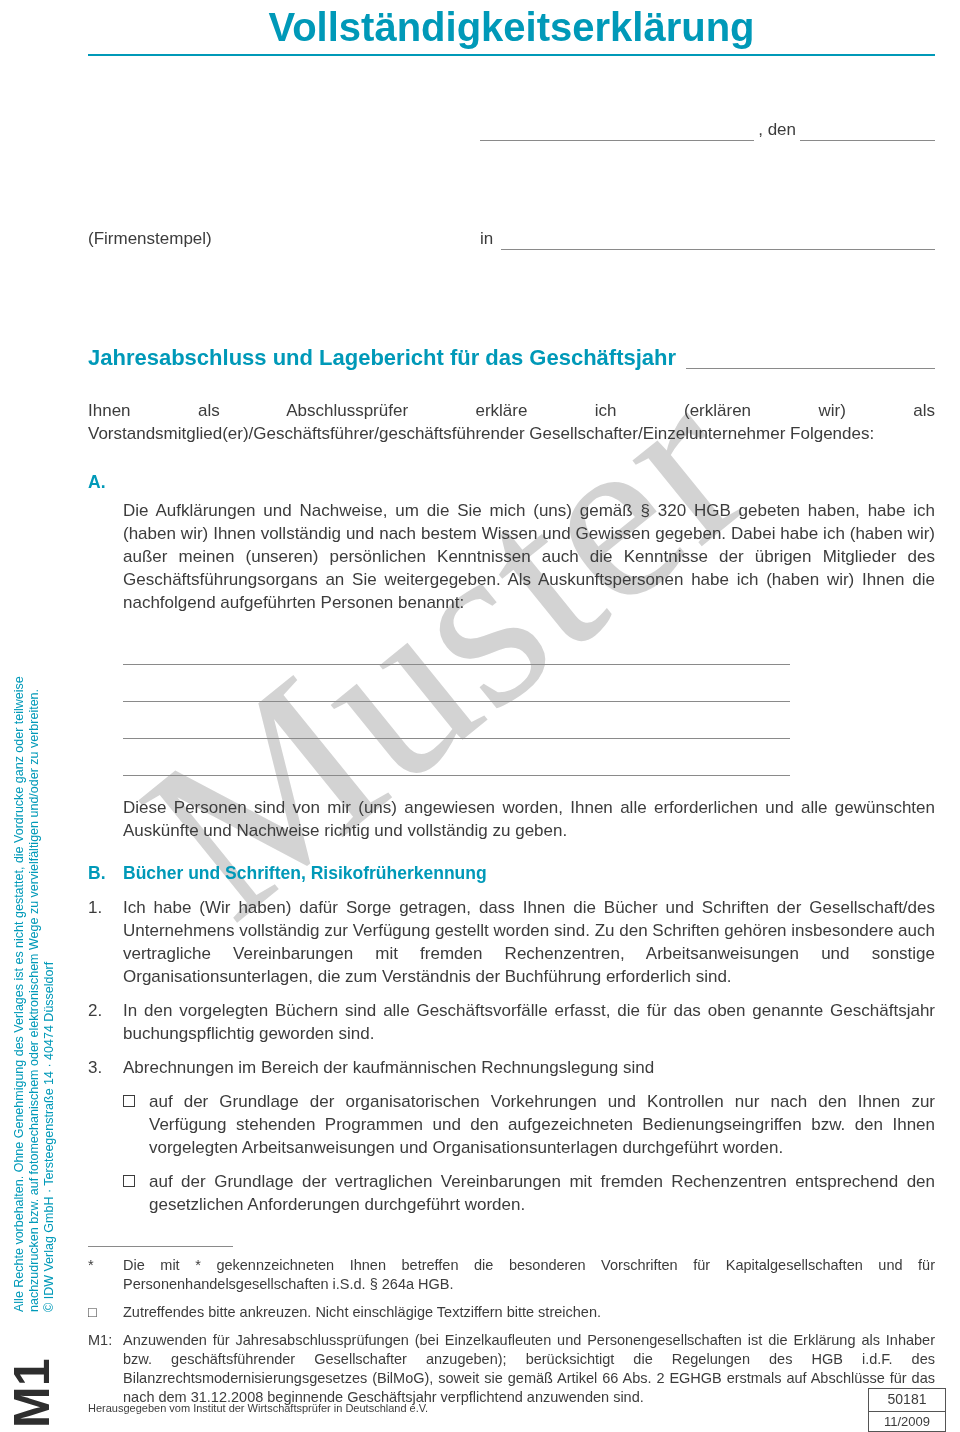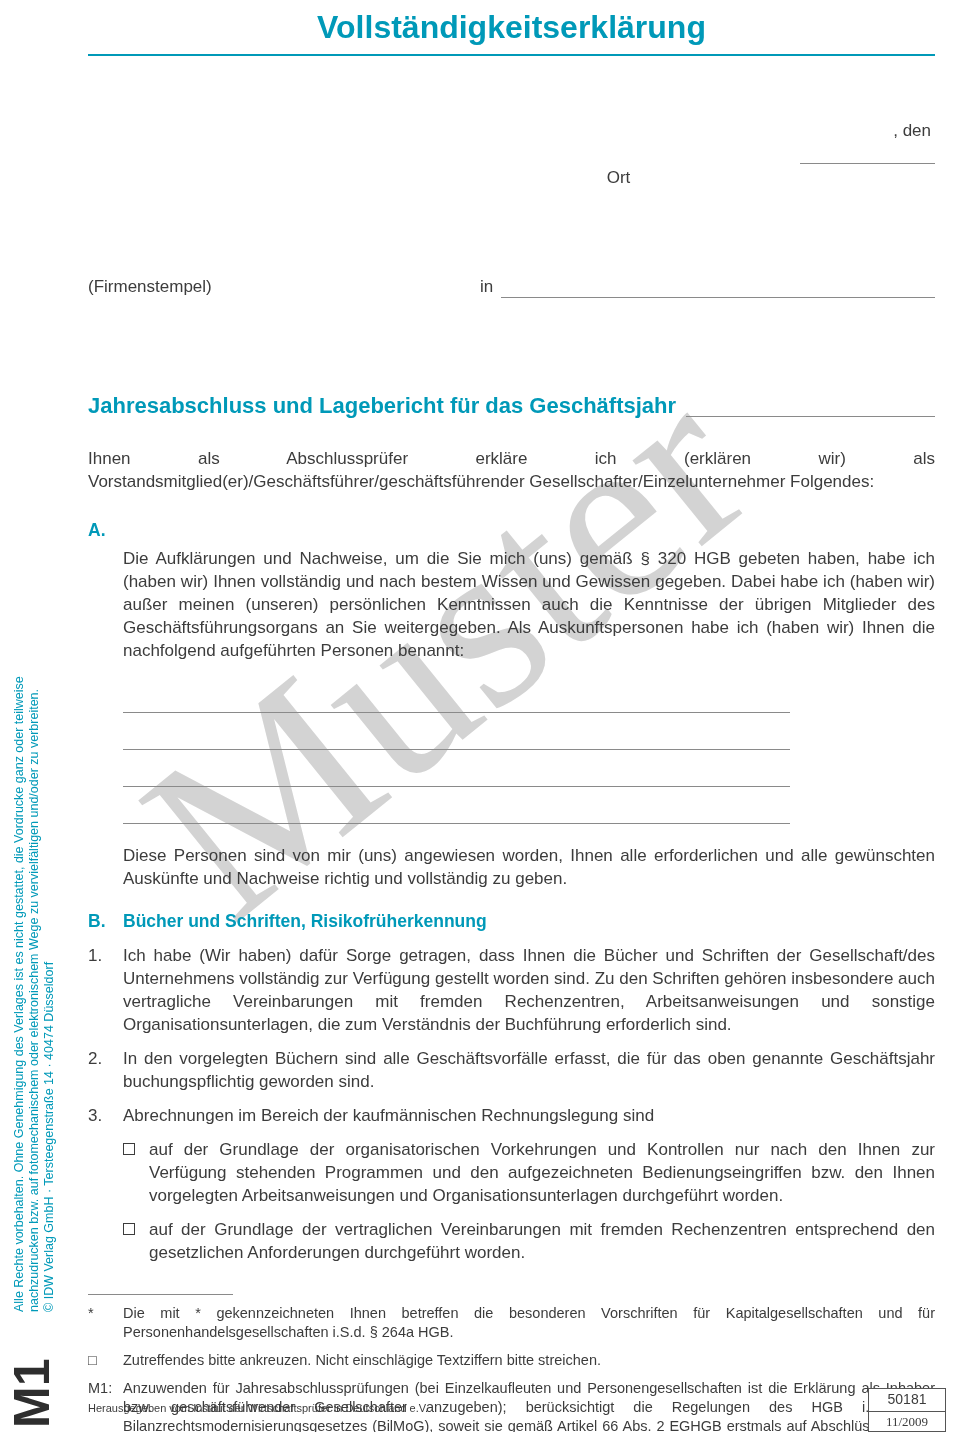--- a/index.html
+++ b/index.html
@@ -66,37 +66,36 @@
     width: 847px;
     z-index: 2;
     font-size: 17px;
     line-height: 23px;
   }
 
   .page-title {
     margin-top: 4px;
     text-align: center;
     color: #0099b8;
-    font-size: 32px;
+    font-size: 40px;
     line-height: 46px;
     font-weight: bold;
   }
   .title-rule {
     margin-top: 4px;
     border: none;
     border-top: 2px solid #0099b8;
   }
 
   
   .head-row1 {
     margin-top: 62px;
     margin-left: 392px;
     display: flex;
     align-items: flex-end;
-    flex-direction: column;
   }
   .fill-line {
     border-bottom: 1px solid #8a8a8a;
     height: 22px;
   }
   .head-row1 .line-a { flex: 1; }
   .head-row1 .den { padding: 0 4px; white-space: nowrap; }
   .head-row1 .line-b { width: 135px; }
   .ort-label {
     margin-left: 392px;
@@ -212,21 +211,20 @@
     text-align: center;
     font-size: 14px;
   }
   .number-box .top {
     border-bottom: 1px solid #555;
     padding: 2px 0 4px;
   }
   .number-box .bottom {
     padding: 2px 0;
     font-size: 13px;
-    font-family: Liberation Serif, serif;
   }
 </style>
 </head>
 <body>
 
 <div class="page">
 
   <div class="watermark">Muster</div>
 
   <div class="copyright-block">
@@ -240,21 +238,20 @@
   <div class="content">
 
     <div class="page-title">Vollständigkeitserklärung</div>
     <hr class="title-rule">
 
     <div class="head-row1">
       <span class="fill-line line-a"></span>
       <span class="den">, den</span>
       <span class="fill-line line-b"></span>
     </div>
-    <div class="ort-label">Ort</div>
 
 
     <div class="stamp-row">
       <span class="stamp">(Firmenstempel)</span>
       <span class="in">in</span>
       <span class="fill-line line-c"></span>
     </div>
 
     <div class="subject-row">
       <span class="subject-heading">Jahresabschluss und Lagebericht für das Geschäftsjahr</span>

